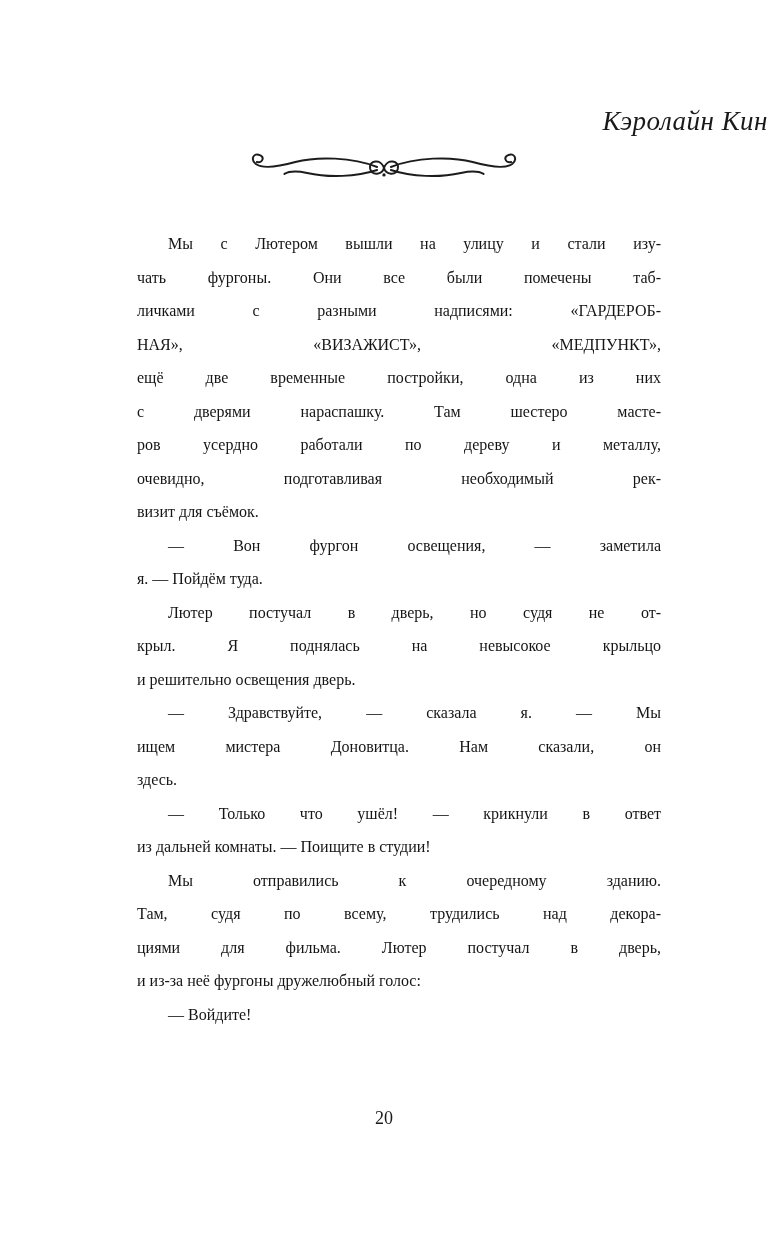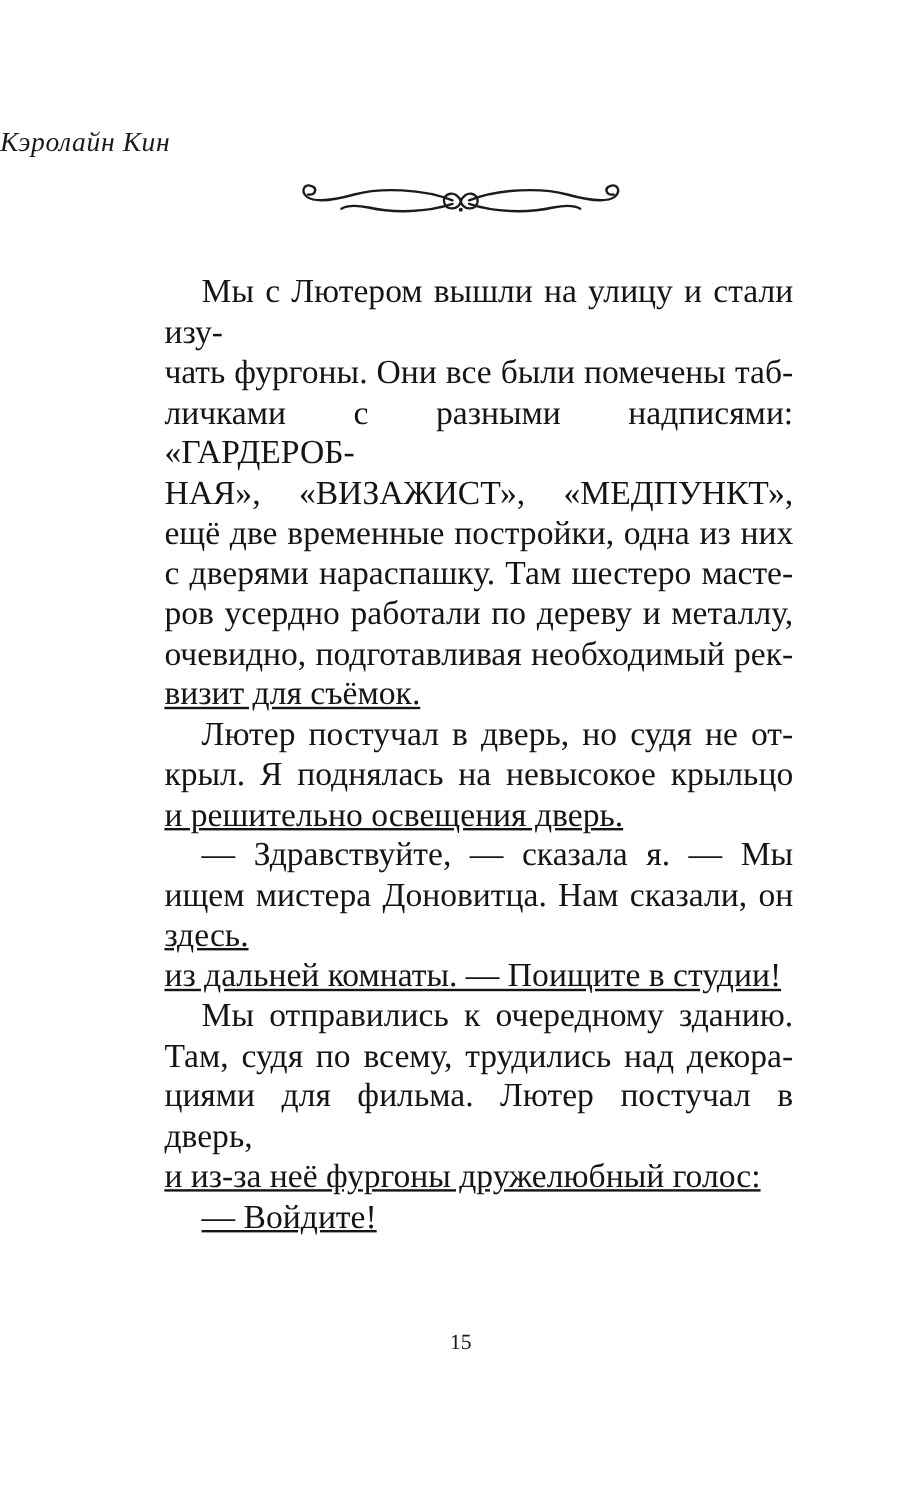--- a/index.html
+++ b/index.html
@@ -14,50 +14,50 @@
     background: #ffffff;
     overflow: hidden;
     font-family: "Liberation Serif", serif;
     color: #151515;
   }
   .running-head {
     position: absolute;
     top: 106px;
     left: 0;
     width: 100%;
-    text-align: left;
+    text-align: right;
     font-style: italic;
-    font-size: 23px;
+    font-size: 27px;
     letter-spacing: 0.5px;
     color: #1a1a1a;
   }
   .ornament {
     position: absolute;
     top: 150px;
     left: 50%;
     transform: translateX(-50%);
     width: 276px;
     height: 34px;
   }
   .body-text {
     position: absolute;
     top: 227px;
     left: 137px;
     width: 524px;
-    font-size: 28px;
+    font-size: 16px;
     line-height: 33.5px;
   }
   .para { margin: 0; padding: 0; }
   .line {
     text-align: justify;
     text-align-last: justify;
     white-space: normal;
   }
   .line.first { text-indent: 31px; }
-  .line.last  { text-align-last: left; text-decoration: underline; }
+  .line.last  { text-align-last: left; }
   .page-number {
     position: absolute;
     top: 1108px;
     left: 0;
     width: 100%;
     text-align: center;
     font-size: 18px;
     color: #1a1a1a;
   }
 </style>
@@ -90,38 +90,43 @@
         <div class="line">чать фургоны. Они все были помечены таб-</div>
         <div class="line">личками с разными надписями: «ГАРДЕРОБ-</div>
         <div class="line">НАЯ», «ВИЗАЖИСТ», «МЕДПУНКТ»,</div>
         <div class="line">ещё две временные постройки, одна из них</div>
         <div class="line">с дверями нараспашку. Там шестеро масте-</div>
         <div class="line">ров усердно работали по дереву и металлу,</div>
         <div class="line">очевидно, подготавливая необходимый рек-</div>
         <div class="line last">визит для съёмок.</div>
       </div>
       <div class="para">
+        <div class="line first">— Вон фургон освещения, — заметила</div>
+        <div class="line last">я. — Пойдём туда.</div>
+      </div>
+      <div class="para">
         <div class="line first">Лютер постучал в дверь, но судя не от-</div>
         <div class="line">крыл. Я поднялась на невысокое крыльцо</div>
         <div class="line last">и решительно освещения дверь.</div>
       </div>
       <div class="para">
         <div class="line first">— Здравствуйте, — сказала я. — Мы</div>
         <div class="line">ищем мистера Доновитца. Нам сказали, он</div>
         <div class="line last">здесь.</div>
       </div>
       <div class="para">
+        <div class="line first">— Только что ушёл! — крикнули в ответ</div>
         <div class="line last">из дальней комнаты. — Поищите в студии!</div>
       </div>
       <div class="para">
         <div class="line first">Мы отправились к очередному зданию.</div>
         <div class="line">Там, судя по всему, трудились над декора-</div>
         <div class="line">циями для фильма. Лютер постучал в дверь,</div>
         <div class="line last">и из-за неё фургоны дружелюбный голос:</div>
       </div>
       <div class="para">
         <div class="line first last">— Войдите!</div>
       </div>
     </div>
 
-  <div class="page-number">15</div>
+  <div class="page-number">20</div>
 
 </div>
 
 </body></html>

